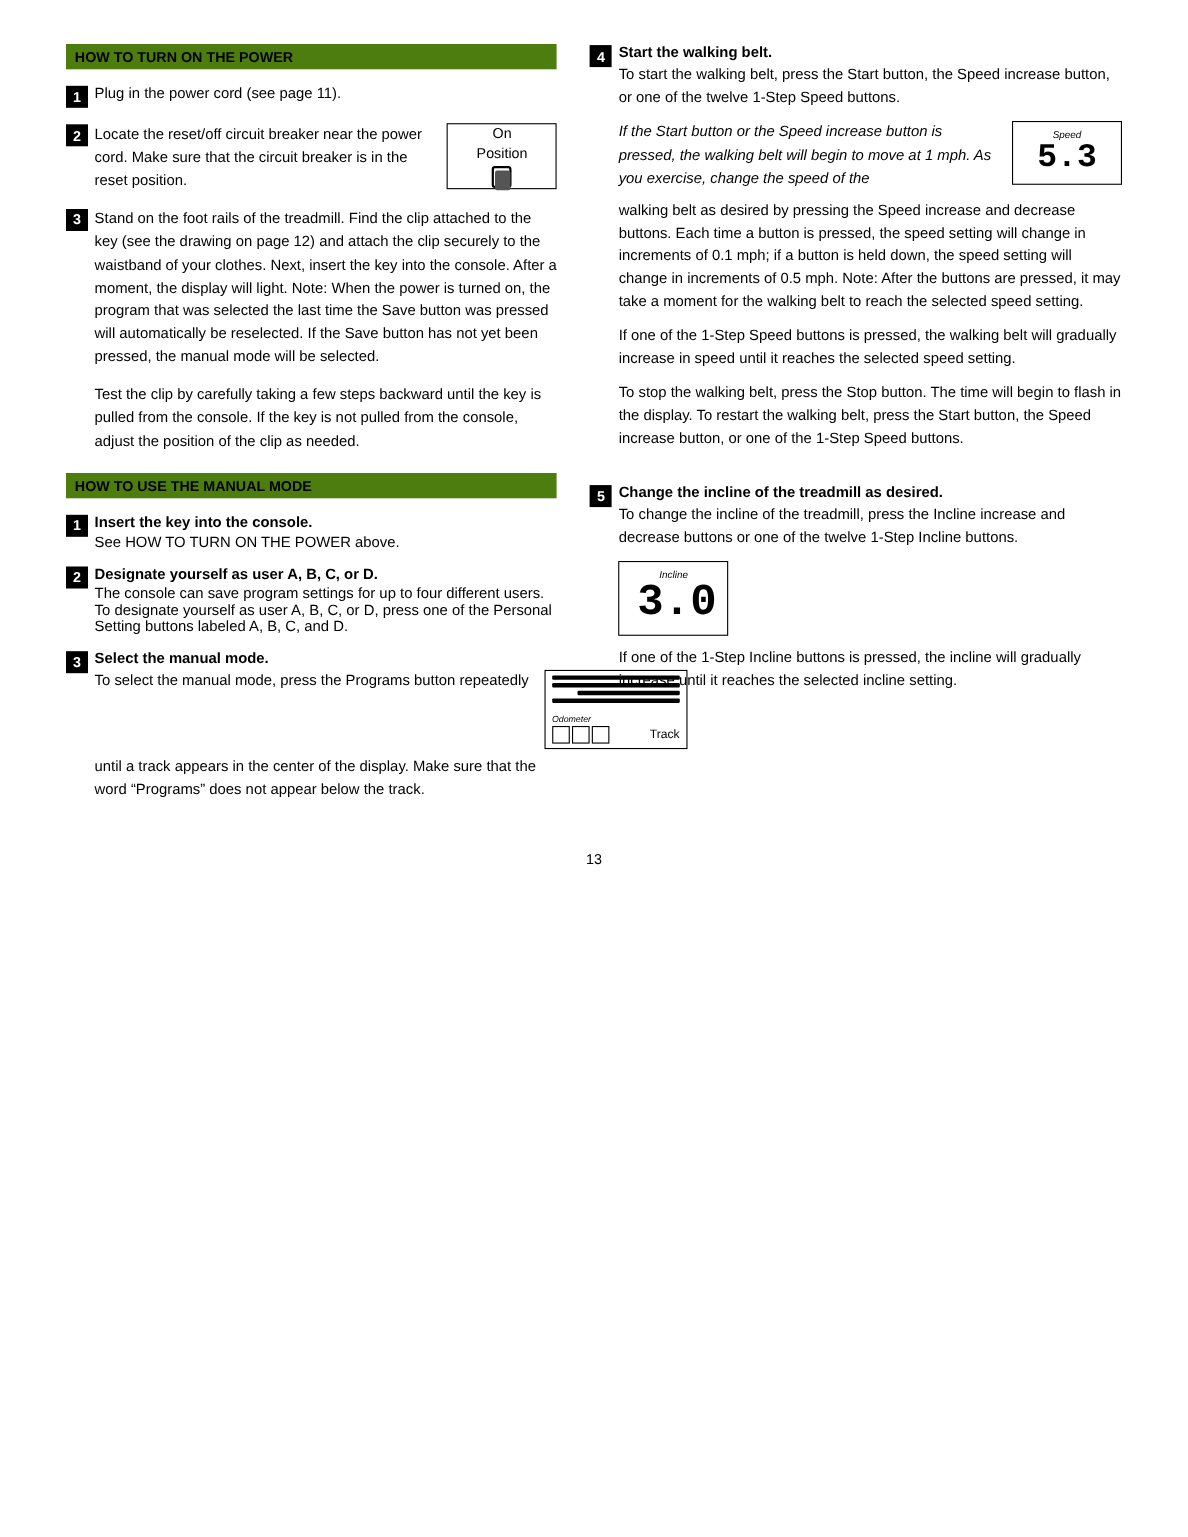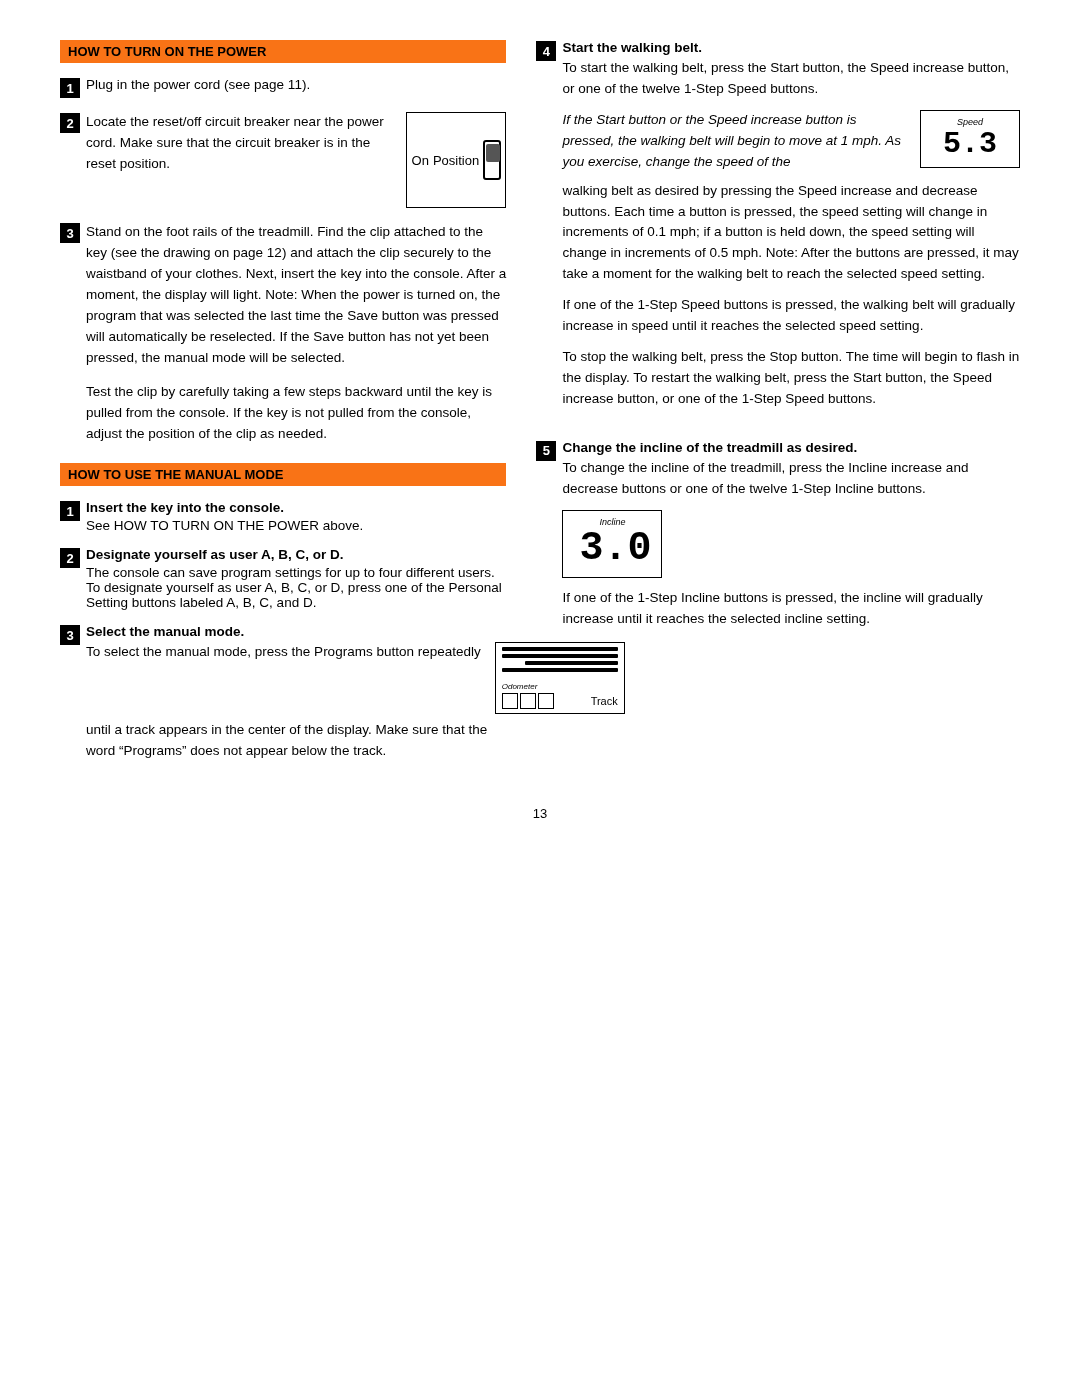--- a/index.html
+++ b/index.html
@@ -21,21 +21,21 @@
       width: 48%;
     }
     .right-col {
       width: 52%;
       padding-top: 0;
     }
     .section-heading {
       font-weight: bold;
       font-size: 13px;
       text-transform: uppercase;
-      background: #f97316;
+      background: #4d7c0f;
       padding: 4px 8px;
       margin-bottom: 14px;
       display: block;
     }
     .step-block {
       display: flex;
       align-items: flex-start;
       margin-bottom: 14px;
       gap: 6px;
     }
@@ -68,23 +68,23 @@
       font-weight: normal;
       font-size: 13.5px;
       line-height: 1.55;
       margin: 12px 0 18px 26px;
     }
     
     .on-position-box {
       border: 1.5px solid #000;
       width: 100px;
       min-width: 100px;
-      height: 96px;
-      display: flex;
-      flex-direction: row;
+      height: 60px;
+      display: flex;
+      flex-direction: column;
       align-items: center;
       justify-content: center;
       font-size: 13px;
       gap: 4px;
       flex-shrink: 0;
     }
     .on-position-switch {
       width: 18px;
       height: 40px;
       border: 2px solid #000;

